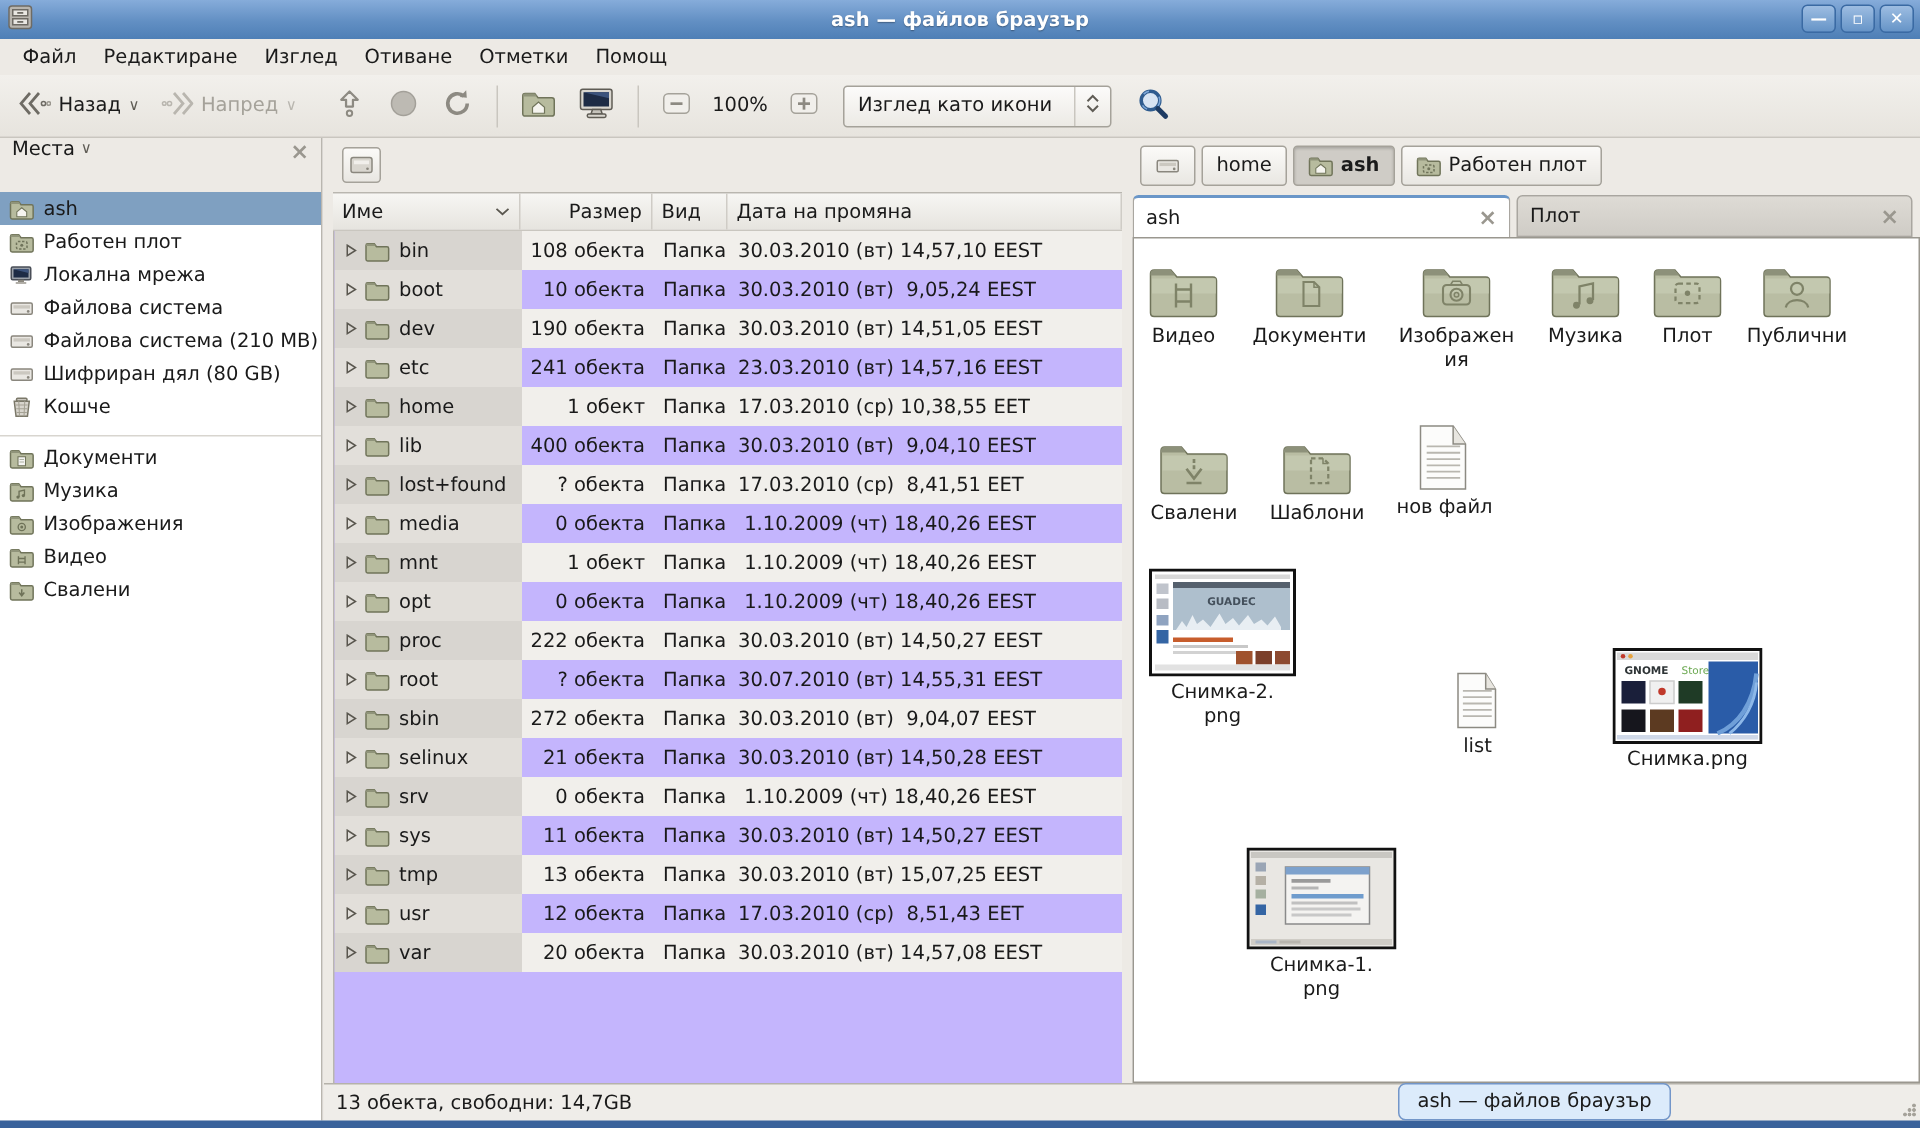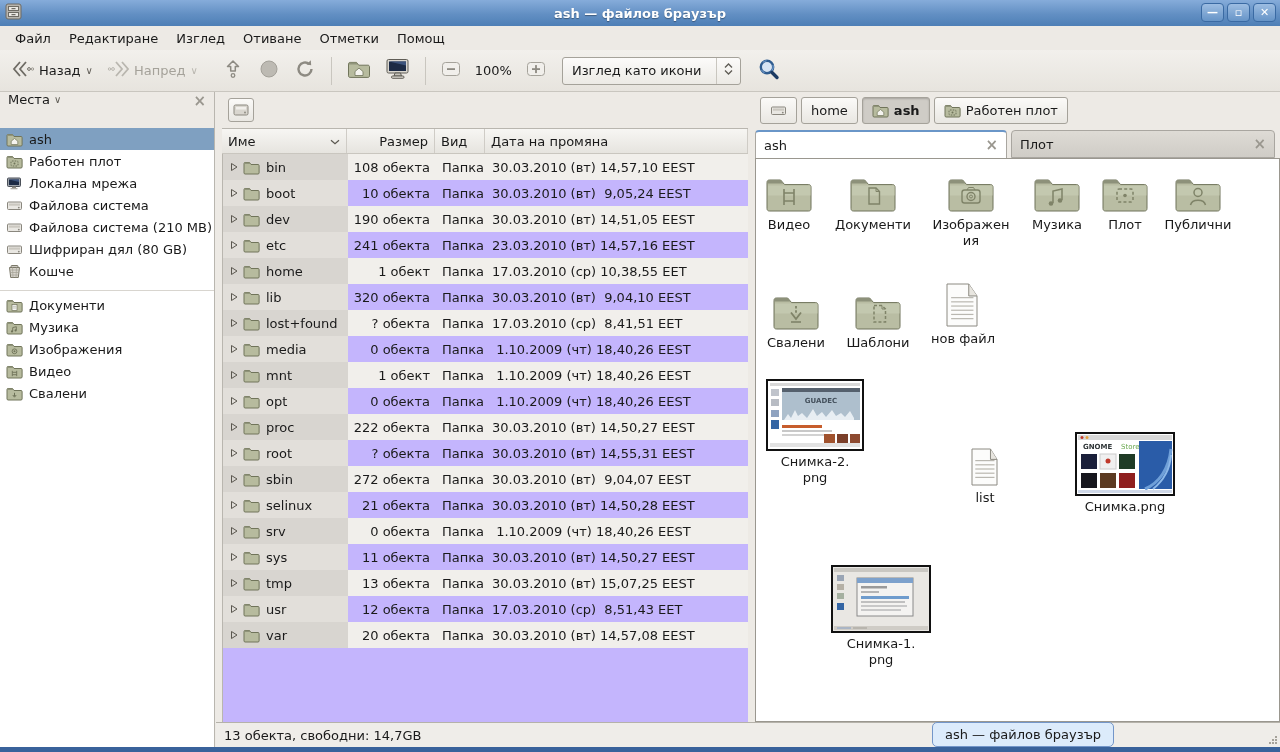--- a/index.html
+++ b/index.html
@@ -437,21 +437,21 @@
           <div class="td c-type">Папка</div>
           <div class="td c-date">17.03.2010 (ср) 10,38,55 EET</div>
         </div>
         <div class="trow">
           <div class="td c-name"><span class="exp"><svg width="10" height="10">
                 <path d="M2.5 1.5l5.5 3.5-5.5 3.5z" fill="none" stroke="#5a574f"></path>
               </svg></span><span class="fold"><svg width="17" height="15" viewBox="0 0 17 15">
                 <path d="M1 3.6c0-.7.4-1.1 1.1-1.1h4.4l1.5 2h7c.7 0 1.1.4 1.1 1.1v7.3c0 .7-.4 1.1-1.1 1.1H2.1c-.7 0-1.1-.4-1.1-1.1z" fill="#b7bb9e" stroke="#70745a"></path>
                 <path d="M1 3.6c0-.7.4-1.1 1.1-1.1h4.4l1.1 1.5H1z" fill="#90947a"></path>
               </svg></span><span>lib</span></div>
-          <div class="td c-size">320 обекта</div>
+          <div class="td c-size">400 обекта</div>
           <div class="td c-type">Папка</div>
           <div class="td c-date">30.03.2010 (вт)  9,04,10 EEST</div>
         </div>
         <div class="trow">
           <div class="td c-name"><span class="exp"><svg width="10" height="10">
                 <path d="M2.5 1.5l5.5 3.5-5.5 3.5z" fill="none" stroke="#5a574f"></path>
               </svg></span><span class="fold"><svg width="17" height="15" viewBox="0 0 17 15">
                 <path d="M1 3.6c0-.7.4-1.1 1.1-1.1h4.4l1.5 2h7c.7 0 1.1.4 1.1 1.1v7.3c0 .7-.4 1.1-1.1 1.1H2.1c-.7 0-1.1-.4-1.1-1.1z" fill="#b7bb9e" stroke="#70745a"></path>
                 <path d="M1 3.6c0-.7.4-1.1 1.1-1.1h4.4l1.1 1.5H1z" fill="#90947a"></path>
               </svg></span><span>lost+found</span></div>
@@ -505,21 +505,21 @@
         </div>
         <div class="trow">
           <div class="td c-name"><span class="exp"><svg width="10" height="10">
                 <path d="M2.5 1.5l5.5 3.5-5.5 3.5z" fill="none" stroke="#5a574f"></path>
               </svg></span><span class="fold"><svg width="17" height="15" viewBox="0 0 17 15">
                 <path d="M1 3.6c0-.7.4-1.1 1.1-1.1h4.4l1.5 2h7c.7 0 1.1.4 1.1 1.1v7.3c0 .7-.4 1.1-1.1 1.1H2.1c-.7 0-1.1-.4-1.1-1.1z" fill="#b7bb9e" stroke="#70745a"></path>
                 <path d="M1 3.6c0-.7.4-1.1 1.1-1.1h4.4l1.1 1.5H1z" fill="#90947a"></path>
               </svg></span><span>root</span></div>
           <div class="td c-size">? обекта</div>
           <div class="td c-type">Папка</div>
-          <div class="td c-date">30.03.2010 (вт) 14,55,31 EEST</div>
+          <div class="td c-date">30.07.2010 (вт) 14,55,31 EEST</div>
         </div>
         <div class="trow">
           <div class="td c-name"><span class="exp"><svg width="10" height="10">
                 <path d="M2.5 1.5l5.5 3.5-5.5 3.5z" fill="none" stroke="#5a574f"></path>
               </svg></span><span class="fold"><svg width="17" height="15" viewBox="0 0 17 15">
                 <path d="M1 3.6c0-.7.4-1.1 1.1-1.1h4.4l1.5 2h7c.7 0 1.1.4 1.1 1.1v7.3c0 .7-.4 1.1-1.1 1.1H2.1c-.7 0-1.1-.4-1.1-1.1z" fill="#b7bb9e" stroke="#70745a"></path>
                 <path d="M1 3.6c0-.7.4-1.1 1.1-1.1h4.4l1.1 1.5H1z" fill="#90947a"></path>
               </svg></span><span>sbin</span></div>
           <div class="td c-size">272 обекта</div>
           <div class="td c-type">Папка</div>

